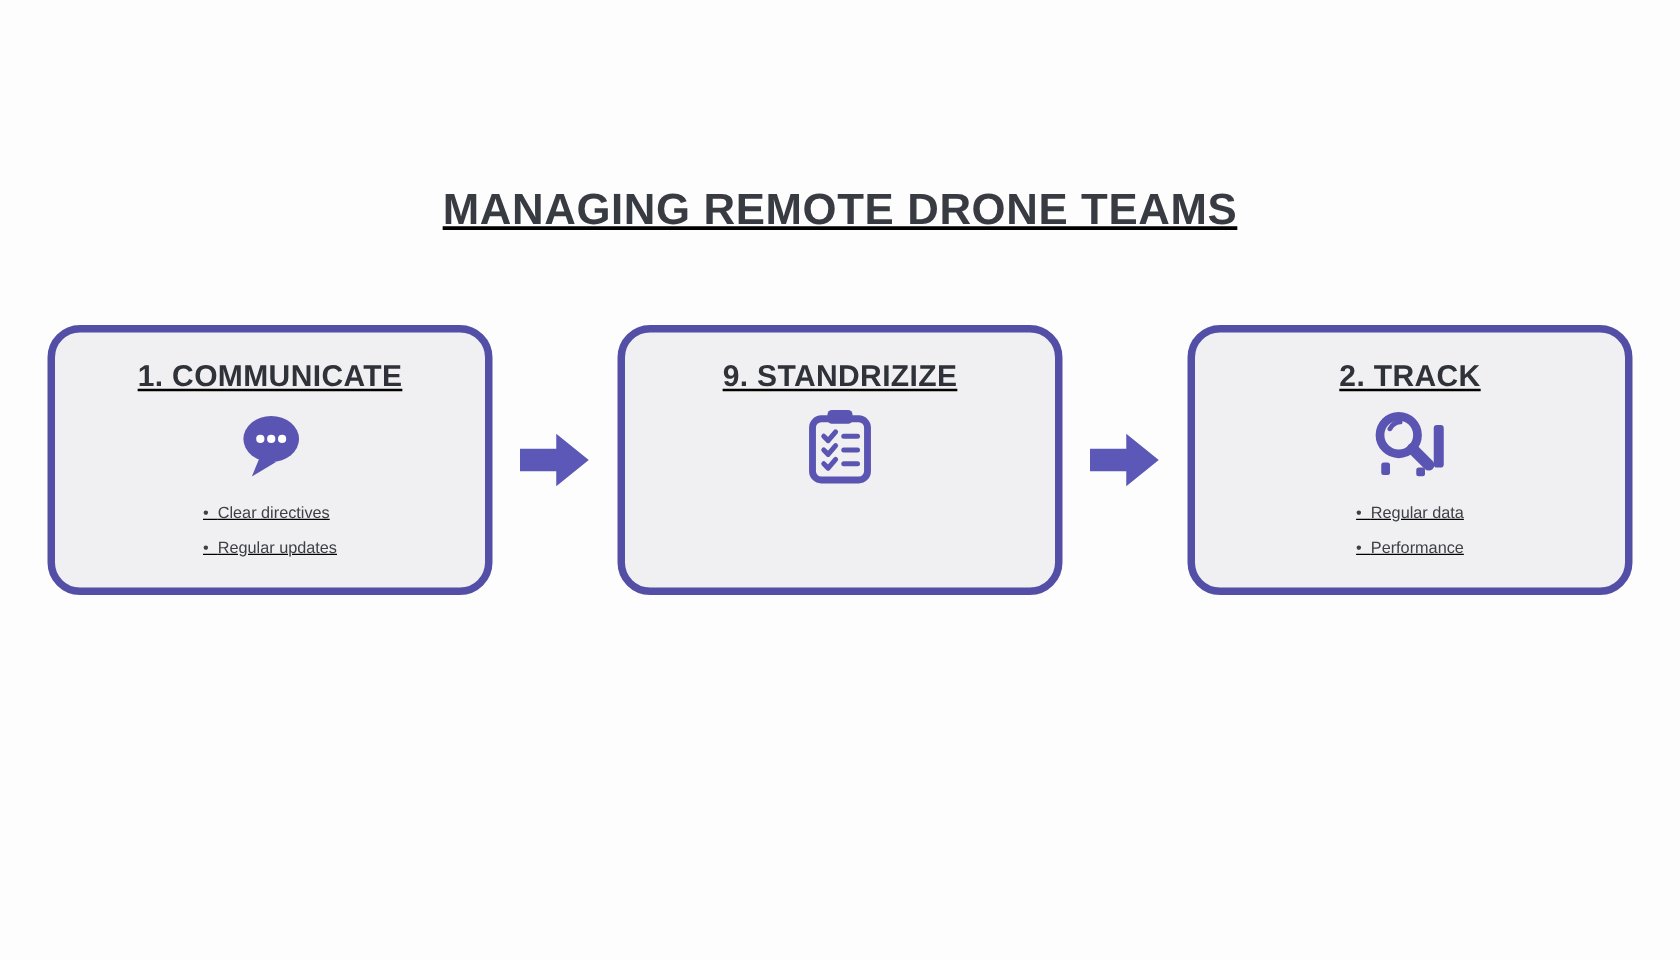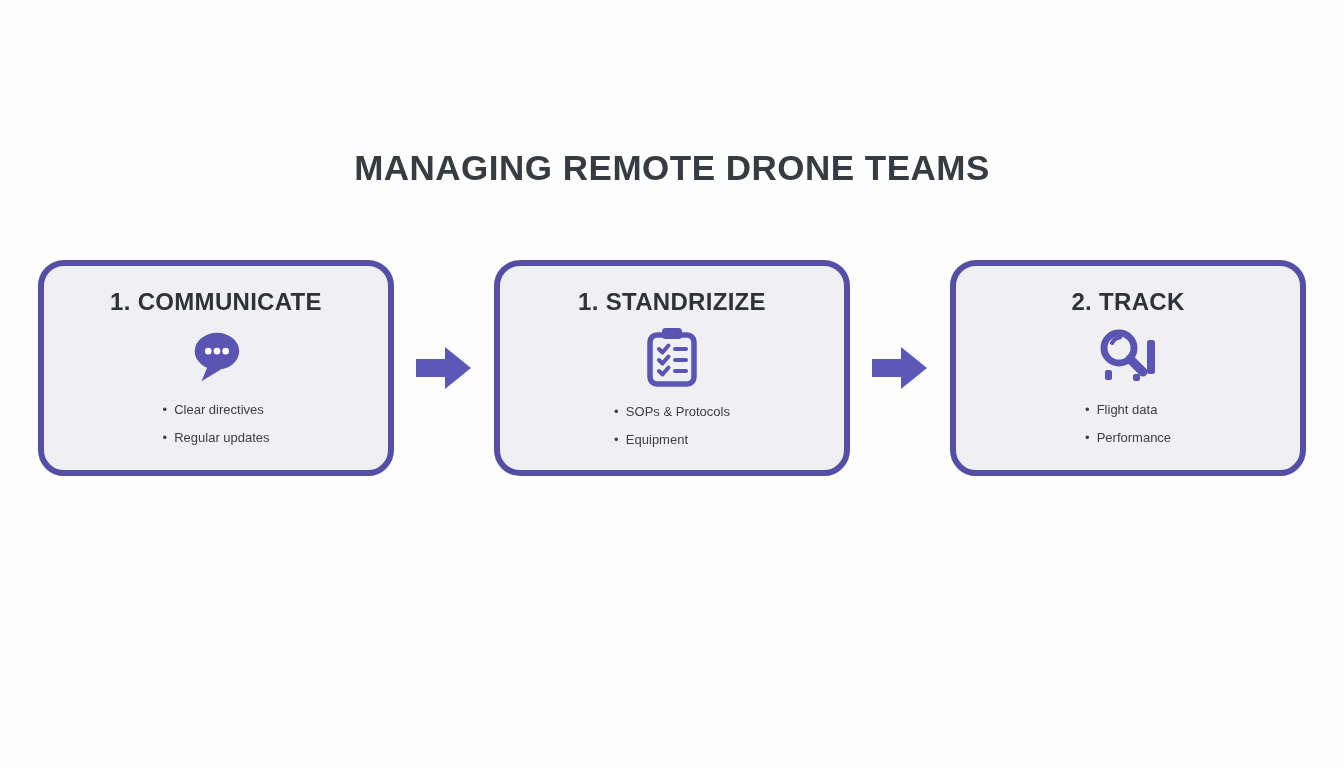--- a/index.html
+++ b/index.html
@@ -4,21 +4,21 @@
 <style>
   * { margin: 0; padding: 0; box-sizing: border-box; }
   html, body {
     width: 1344px; height: 768px;
     background: #fdfdfd;
     font-family: "Liberation Sans", sans-serif;
     overflow: hidden;
   }
   .stage {
     width: 1344px; height: 768px;
-    display: flex; flex-direction: column; align-items: center;
+    display: flex; flex-direction: column; align-items: center; text-decoration: underline;
   }
   .page-title {
     margin-top: 148px;
     font-size: 35px;
     font-weight: 700;
     letter-spacing: 0.5px;
     color: #383b42;
   }
   .flow-row {
     margin-top: 72px;
@@ -92,37 +92,33 @@
       </ul>
     </div>
 
     <div class="arrow-gap">
       <svg width="56" height="44" viewBox="0 0 56 44" aria-hidden="true">
         <polygon points="0,13 29,13 29,1 55,22 29,43 29,31 0,31" fill="#5c58b8"></polygon>
       </svg>
     </div>
 
     <div class="step-card">
-      <div class="step-title">1. STANDRIZIZE</div>
+      <div class="step-title">9. STANDRIZIZE</div>
       <div class="step-icon">
         <svg width="58" height="62" viewBox="0 0 58 62" aria-hidden="true">
           <rect x="7" y="9" width="44" height="49" rx="7" fill="none" stroke="#5a55b2" stroke-width="5.5"></rect>
           <rect x="19" y="2" width="20" height="11" rx="3.5" fill="#5a55b2"></rect>
           <path d="M16 23 l3.5 3.5 l6 -7" fill="none" stroke="#5a55b2" stroke-width="4" stroke-linecap="round" stroke-linejoin="round"></path>
           <line x1="32" y1="23" x2="43" y2="23" stroke="#5a55b2" stroke-width="4" stroke-linecap="round"></line>
           <path d="M16 34 l3.5 3.5 l6 -7" fill="none" stroke="#5a55b2" stroke-width="4" stroke-linecap="round" stroke-linejoin="round"></path>
           <line x1="32" y1="34" x2="43" y2="34" stroke="#5a55b2" stroke-width="4" stroke-linecap="round"></line>
           <path d="M16 45 l3.5 3.5 l6 -7" fill="none" stroke="#5a55b2" stroke-width="4" stroke-linecap="round" stroke-linejoin="round"></path>
           <line x1="32" y1="45" x2="43" y2="45" stroke="#5a55b2" stroke-width="4" stroke-linecap="round"></line>
         </svg>
       </div>
-      <ul class="step-bullets">
-        <li>SOPs &amp; Protocols</li>
-        <li>Equipment</li>
-      </ul>
     </div>
 
     <div class="arrow-gap">
       <svg width="56" height="44" viewBox="0 0 56 44" aria-hidden="true">
         <polygon points="0,13 29,13 29,1 55,22 29,43 29,31 0,31" fill="#5c58b8"></polygon>
       </svg>
     </div>
 
     <div class="step-card">
       <div class="step-title">2. TRACK</div>
@@ -130,19 +126,19 @@
         <svg width="66" height="60" viewBox="0 0 66 60" aria-hidden="true">
           <circle cx="24" cy="22" r="15" fill="none" stroke="#5a55b2" stroke-width="7"></circle>
           <path d="M17 17 q2.5 -5 8 -5.5" fill="none" stroke="#5a55b2" stroke-width="4" stroke-linecap="round"></path>
           <line x1="35" y1="33" x2="48" y2="46" stroke="#5a55b2" stroke-width="9" stroke-linecap="round"></line>
           <rect x="52" y="14" width="8" height="34" rx="2.5" fill="#5a55b2"></rect>
           <rect x="10" y="44" width="7" height="10" rx="2" fill="#5a55b2"></rect>
           <rect x="38" y="48" width="7" height="7" rx="2" fill="#5a55b2"></rect>
         </svg>
       </div>
       <ul class="step-bullets">
-        <li>Flight data</li>
+        <li>Regular data</li>
         <li>Performance</li>
       </ul>
     </div>
 
   </div>
 </div>
 
 </body></html>

